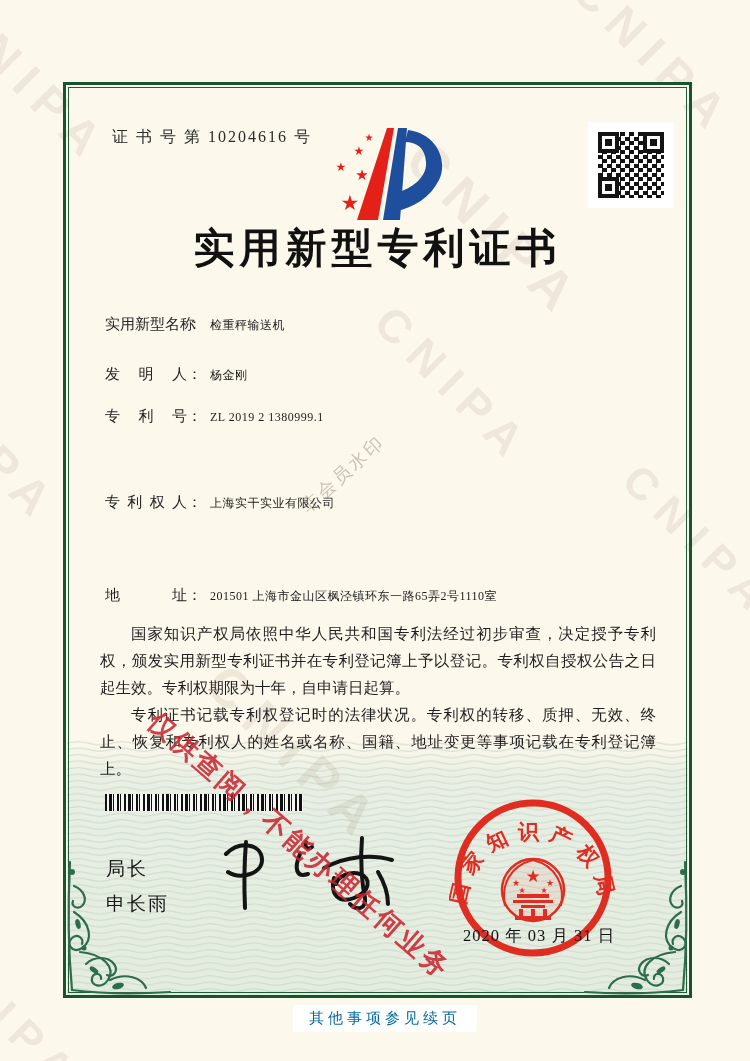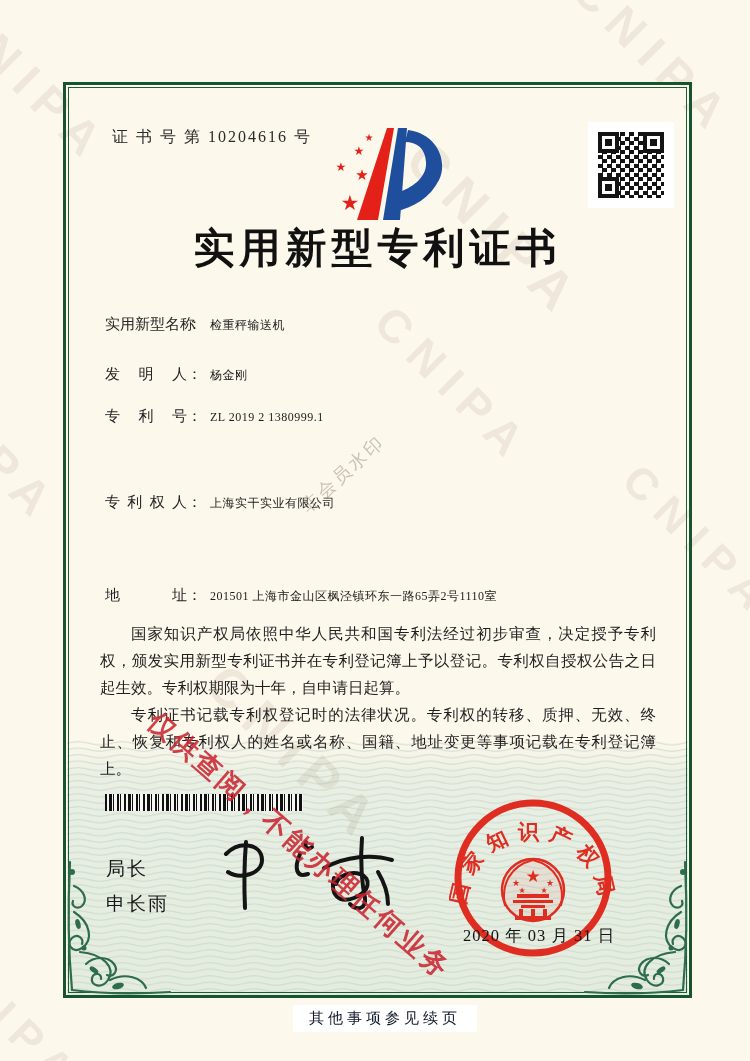--- a/index.html
+++ b/index.html
@@ -89,21 +89,21 @@
   .director-name{ position:absolute; left:106px; top:891px; font-size:19px; z-index:6;
     font-family:"Liberation Sans","DejaVu Sans",sans-serif; color:#161616; letter-spacing:2px; }
   .signature{ position:absolute; left:212px; top:828px; z-index:6; }
 
   .seal{ position:absolute; left:449px; top:794px; z-index:7; opacity:.95; }
   .seal-date{ position:absolute; left:463px; top:925px; font-size:16.5px; letter-spacing:1px; color:#141414; z-index:8; white-space:nowrap; }
 
   .page-num{ position:absolute; left:63px; top:966px; width:629px; text-align:center; font-size:14px; color:#222; letter-spacing:2px; z-index:6; }
   .cont-note{
     position:absolute; left:385px; top:1005px; transform:translateX(-50%);
-    background:#ffffff; padding:4px 16px; font-size:15px; letter-spacing:4px; color:#0f172a; z-index:6; white-space:nowrap;
+    background:#ffffff; padding:4px 16px; font-size:15px; letter-spacing:4px; color:#0369a1; z-index:6; white-space:nowrap;
   }
 </style>
 </head>
 <body>
 
 <div class="page">
 
   <span class="wm-cnipa" style="left:-25px; top:-10px; font-size:48px;">CNIPA</span>
   <span class="wm-cnipa" style="left:600px; top:-38px; font-size:48px;">CNIPA</span>
   <span class="wm-cnipa" style="left:438px; top:128px; font-size:54px;">CNIPA</span>

